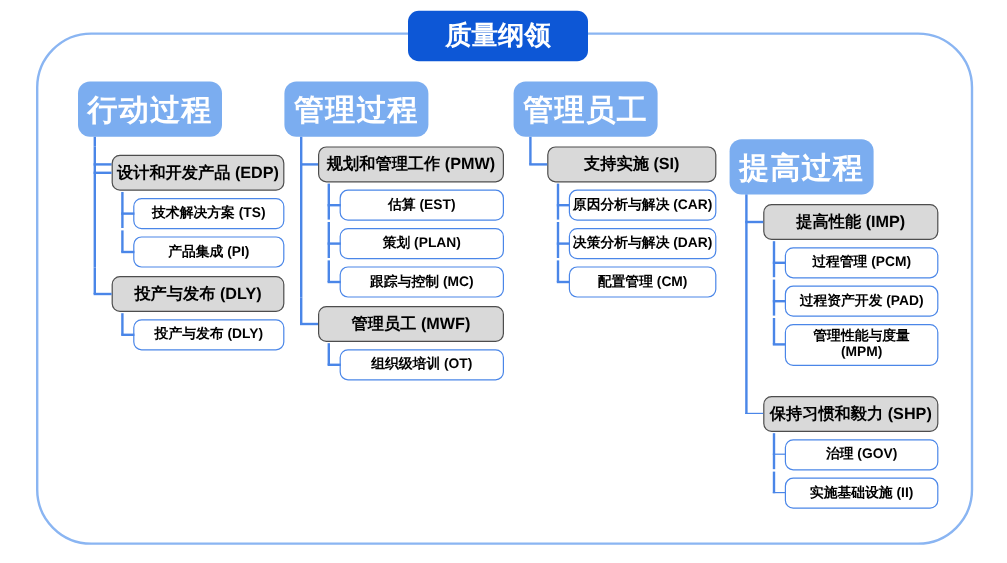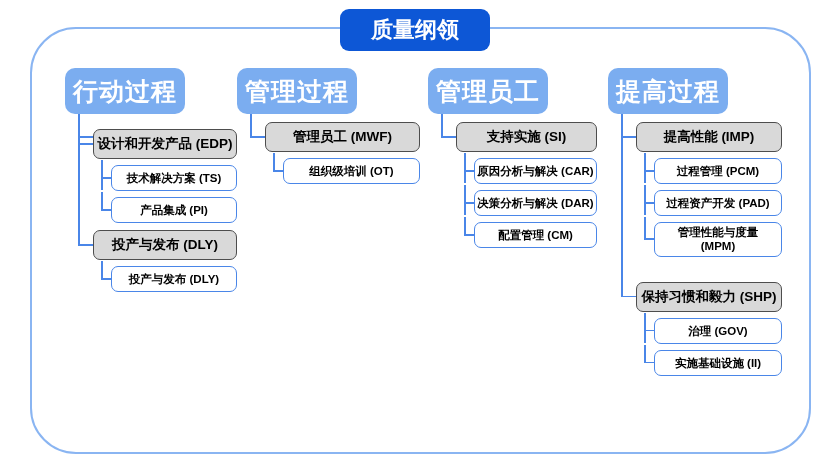--- a/index.html
+++ b/index.html
@@ -20,21 +20,21 @@
     border:2px solid var(--frame-border);border-radius:46px;background:transparent;}
 
   .title{position:absolute;left:340px;top:9px;width:150px;height:42px;
     background:var(--title-bg);border-radius:9px;color:#fff;font-weight:bold;
     font-size:22px;display:flex;align-items:center;justify-content:center;z-index:5;}
 
   .column{position:absolute;top:68px;}
   .c0{left:65px;--bw:144px;--kw:126px;}
   .c1{left:237px;--bw:155px;--kw:137px;}
   .c2{left:428px;--bw:141px;--kw:123px;}
-  .c3{left:608px;--bw:146px;--kw:128px;}
+  .c3{left:608px;margin-top:48px;--bw:146px;--kw:128px;}
 
   .header{width:120px;height:46px;background:var(--header-bg);border-radius:10px;
     color:#fff;font-weight:bold;font-size:25px;display:flex;align-items:center;
     justify-content:center;letter-spacing:1px;}
 
   .branches{margin-left:28px;padding-top:8px;}
   .branch{position:relative;}
   .branch + .branch{margin-top:7px;}
 
   .gnode{width:var(--bw);height:30px;background:var(--gray-fill);
@@ -87,20 +87,28 @@
             <div class="kids">
               <div class="kid">投产与发布 (DLY)</div>
             </div>
           </div>
         </div>
       </div>
       <div class="column c1">
         <div class="header">管理过程</div>
         <div class="branches">
           <div class="branch">
+            <div class="gnode">规划和管理工作 (PMW)</div>
+            <div class="kids">
+              <div class="kid">估算 (EST)</div>
+              <div class="kid">策划 (PLAN)</div>
+              <div class="kid">跟踪与控制 (MC)</div>
+            </div>
+          </div>
+          <div class="branch">
             <div class="gnode">管理员工 (MWF)</div>
             <div class="kids">
               <div class="kid">组织级培训 (OT)</div>
             </div>
           </div>
         </div>
       </div>
       <div class="column c2">
         <div class="header">管理员工</div>
         <div class="branches">

